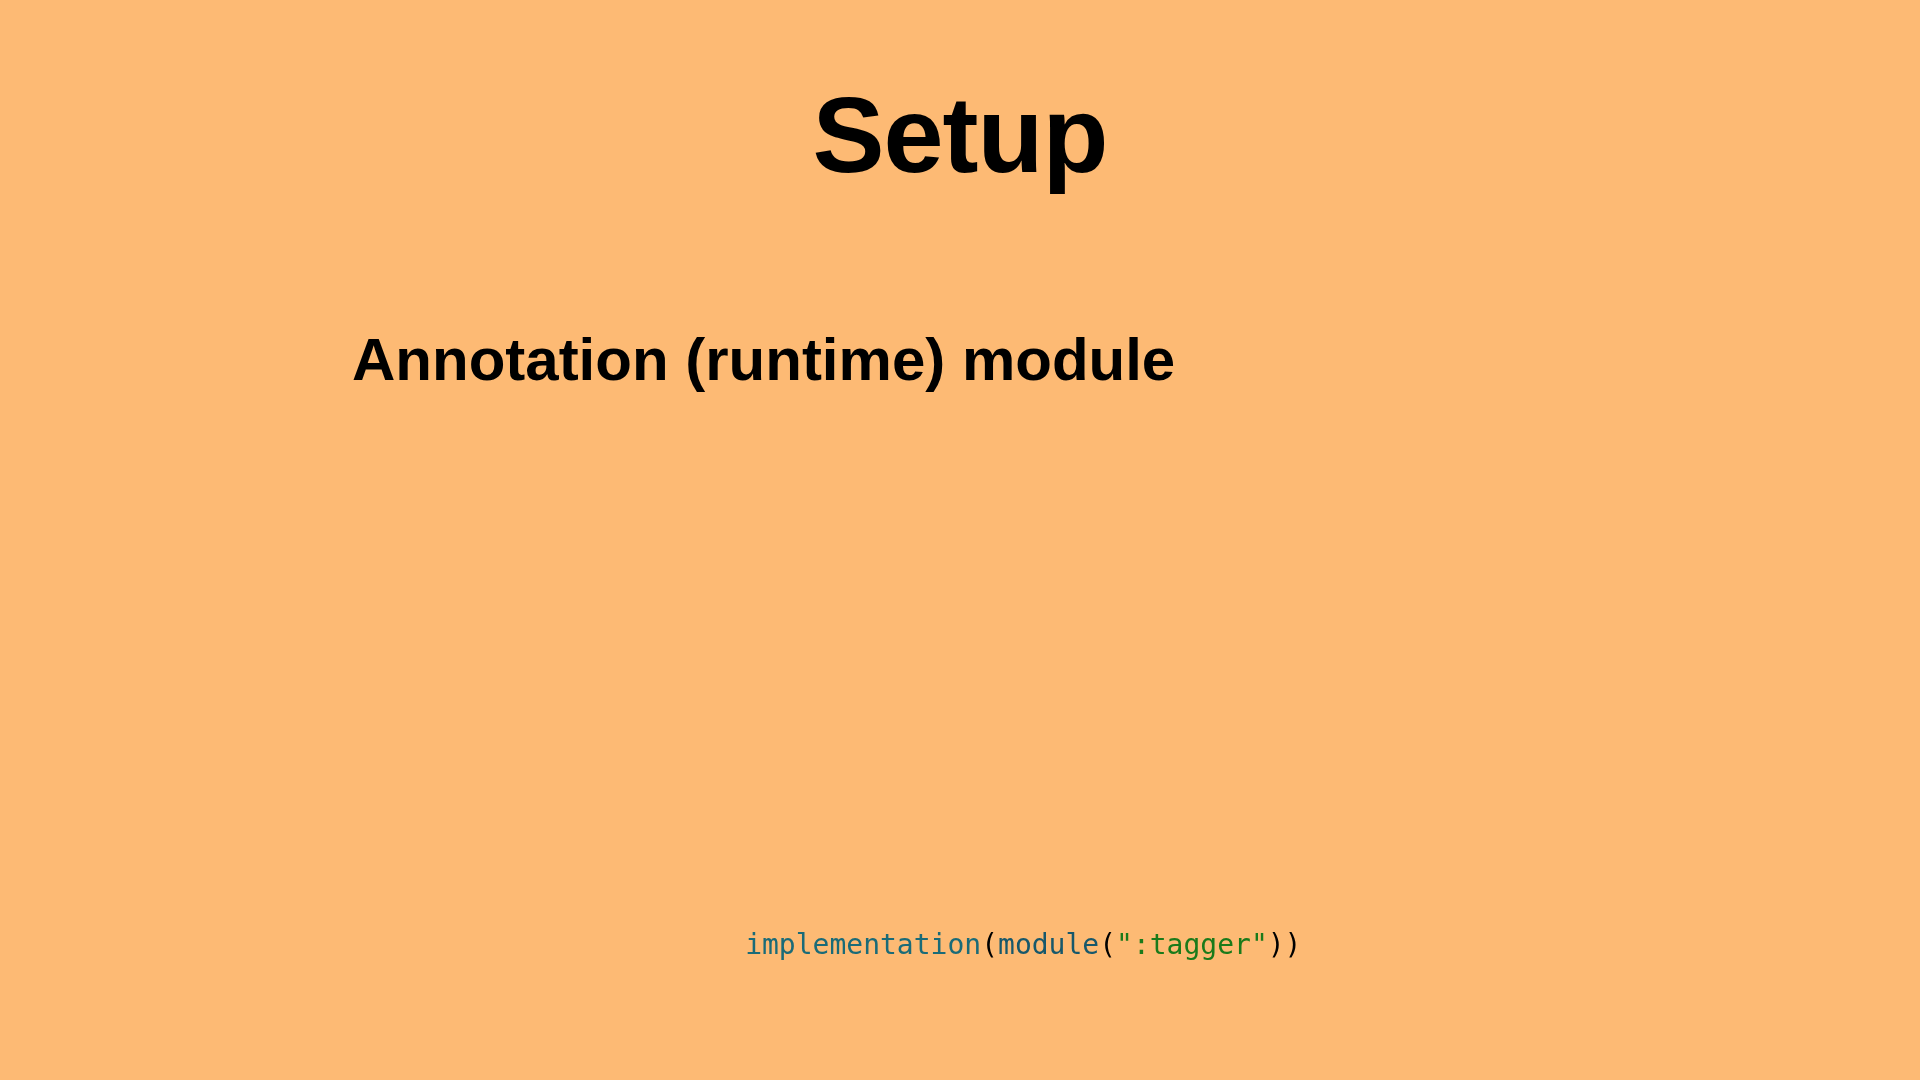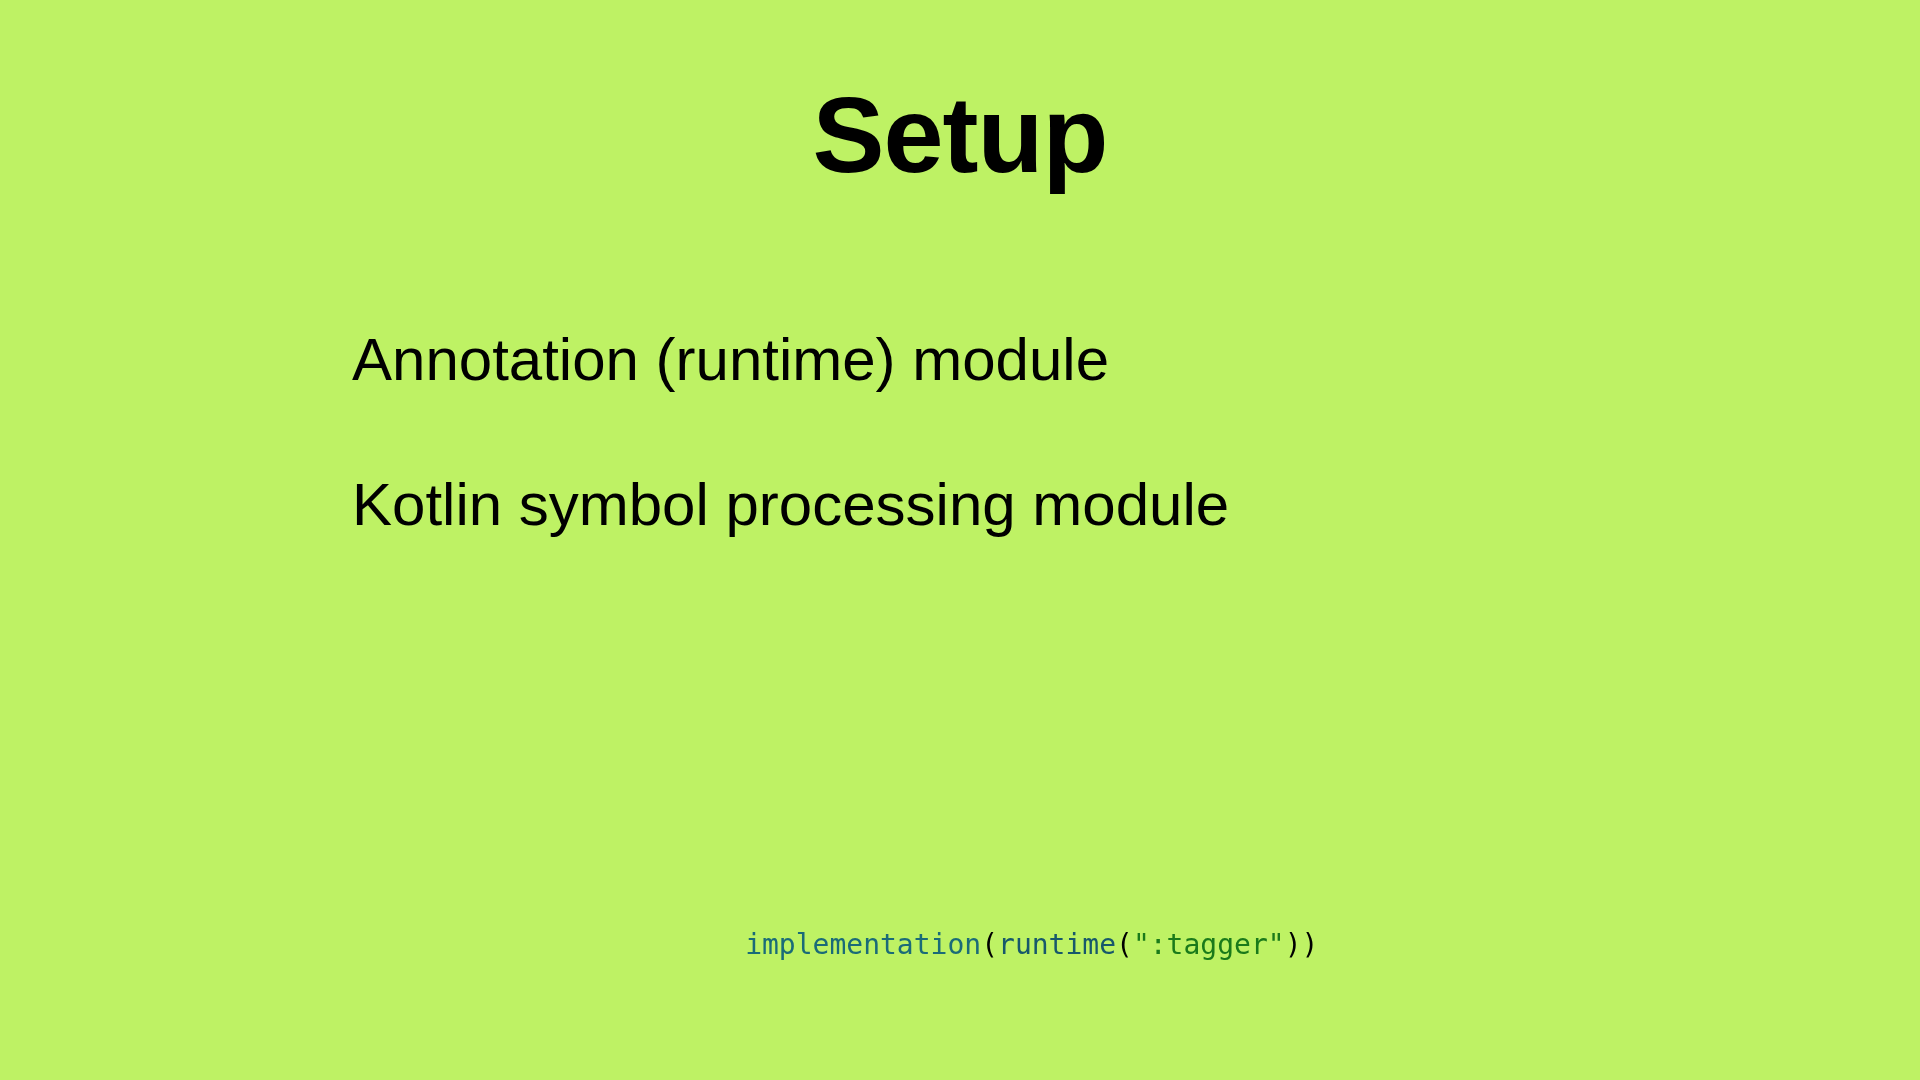--- a/index.html
+++ b/index.html
@@ -12,21 +12,21 @@
     height: 1080px;
     background: #ffffff;
     font-family: "Liberation Sans", sans-serif;
     color: #000000;
     overflow: hidden;
   }
   .slide {
     position: relative;
     width: 1920px;
     height: 1080px;
-    background: #bef264;
+    background: #fdba74;
   }
   .slide-title {
     position: absolute;
     top: 78px;
     left: 0;
     width: 1920px;
     text-align: center;
     font-size: 108px;
     font-weight: 700;
     letter-spacing: -1px;
@@ -37,21 +37,21 @@
   .bullet-list {
     position: absolute;
     top: 330px;
     left: 352px;
     width: 1400px;
     display: flex;
     flex-direction: column;
   }
   .bullet-line {
     font-size: 60px;
-    font-weight: 400;
+    font-weight: 700;
     line-height: 1.0;
     color: #000000;
     height: 145px;
     display: flex;
     align-items: flex-start;
     white-space: pre;
   }
   .code-block {
     position: absolute;
     top: 812px;
@@ -71,25 +71,24 @@
 </style>
 </head>
 <body>
 
 <div class="slide">
 
   <div class="slide-title">Setup</div>
 
   <div class="bullet-list">
     <div class="bullet-line">Annotation (runtime) module</div>
-    <div class="bullet-line">Kotlin symbol processing module</div>
   </div>
 
   <div class="code-block">
     <div class="code-line">
-      <span class="tok-fn">implementation</span><span class="tok-punct">(</span><span class="tok-call">runtime</span><span class="tok-punct">(</span><span class="tok-string">":tagger"</span><span class="tok-punct">))</span>
+      <span class="tok-fn">implementation</span><span class="tok-punct">(</span><span class="tok-call">module</span><span class="tok-punct">(</span><span class="tok-string">":tagger"</span><span class="tok-punct">))</span>
     </div>
     <div class="code-line">
       
     </div>
   </div>
 
 </div>
 
 </body></html>

